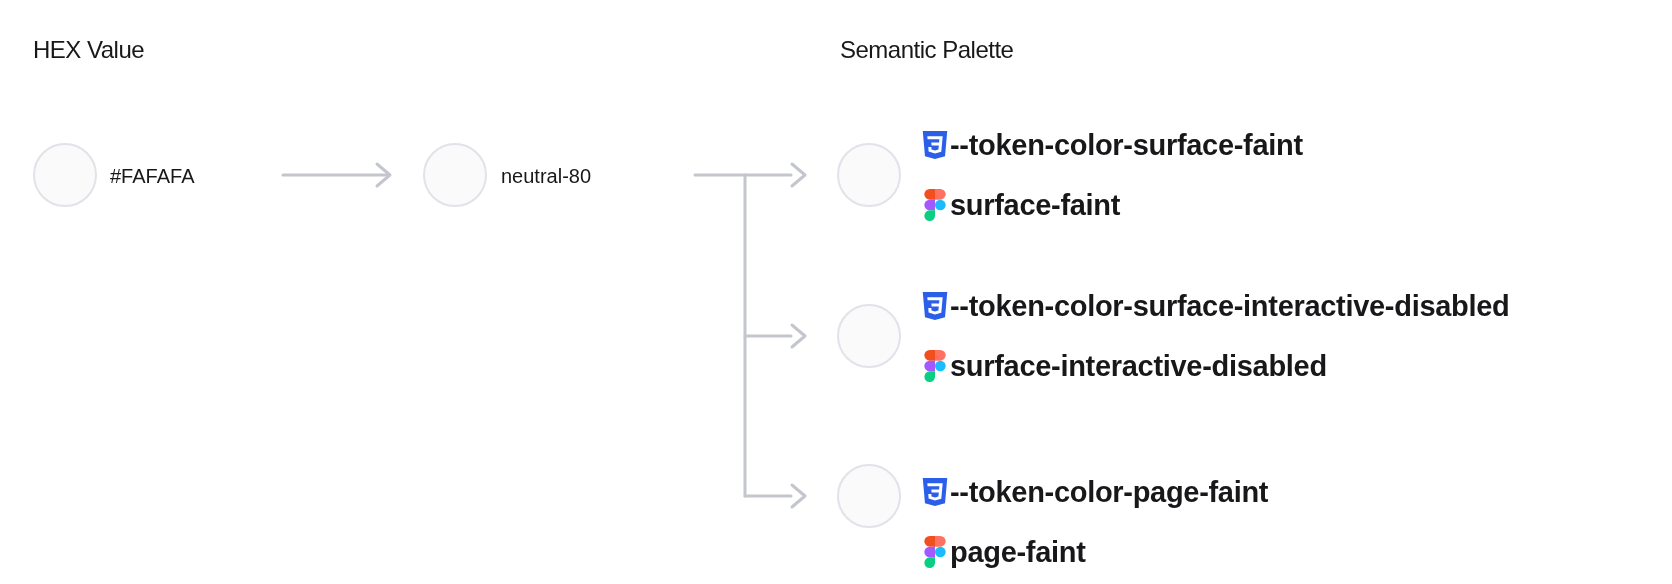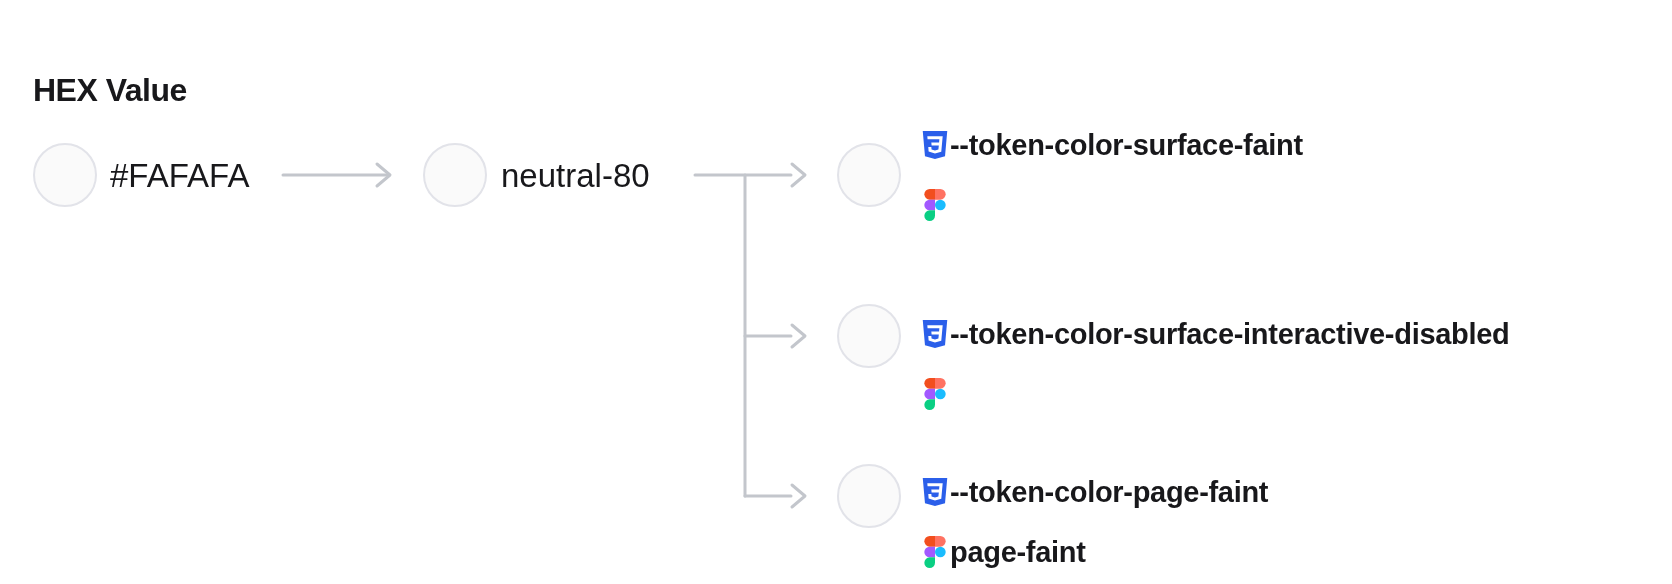--- a/index.html
+++ b/index.html
@@ -10,26 +10,25 @@
   .canvas {
     position: relative;
     width: 1672px;
     height: 584px;
     background: var(--background, #fff);
     overflow: hidden;
   }
   .col-header {
     position: absolute;
     top: 36px;
-    font-size: 32px;
-    font-weight: 700;
+    font-size: 24px;
+    font-weight: 400;
     color: var(--text, #18181b);
     letter-spacing: -0.5px;
     white-space: nowrap;
-    margin-top: 36px;
   }
   .hdr-hex      { left: 33px; }
   .hdr-core     { left: 423px; }
   .hdr-semantic { left: 840px; }
 
   .swatch {
     position: absolute;
     width: 64px;
     height: 64px;
     border-radius: 50%;
@@ -39,21 +38,21 @@
   }
   .sw-hex   { left: 33px;  top: 143px; }
   .sw-core  { left: 423px; top: 143px; }
   .sw-sem-0 { left: 837px; top: 143px; }
   .sw-sem-1 { left: 837px; top: 304px; }
   .sw-sem-2 { left: 837px; top: 464px; }
 
   .plain-value {
     position: absolute;
     transform: translateY(-50%);
-    font-size: 33px;
+    font-size: 20px;
     font-weight: 400;
     color: var(--text, #18181b);
     white-space: nowrap;
   }
   .val-hex  { left: 110px; top: 176px; }
   .val-core { left: 501px; top: 176px; }
 
   .connector-layer {
     position: absolute;
     left: 0; top: 0;
@@ -63,21 +62,21 @@
   }
 
   .token-row {
     position: absolute;
     left: 920px;
     display: flex;
     flex-direction: column;
     gap: 20px;
   }
   .tr-0 { top: 125px; }
-  .tr-1 { top: 286px; margin-top: 28px; }
+  .tr-1 { top: 286px; }
   .tr-2 { top: 472px; }
   .token-line {
     display: flex;
     align-items: center;
     height: 40px;
     text-align: center;
   }
   .icon-slot {
     width: 30px;
     display: flex;
@@ -92,20 +91,21 @@
     letter-spacing: -0.3px;
     white-space: nowrap;
   }
 </style>
 </head>
 <body>
 
 <div class="canvas">
 
   <div class="col-header hdr-hex">HEX Value</div>
+  <div class="col-header hdr-semantic">Semantic Palette</div>
 
   <svg class="connector-layer" viewBox="0 0 1672 584">
     <g style="stroke: var(--connector, #C3C6CC); stroke-width: 3; fill: none; stroke-linecap: round; stroke-linejoin: round;">
 
       <path d="M283 175 H388"></path>
       <path d="M377 164 L390 175 L377 186"></path>
 
       <path d="M695 175 H791"></path>
       <path d="M745 175 V496"></path>
       <path d="M745 336 H791"></path>
@@ -138,20 +138,21 @@
     <div class="token-line">
       <span class="icon-slot">
         <svg width="22" height="32" viewBox="0 0 38 57">
           <path fill="#F24E1E" d="M19 0H9.5a9.5 9.5 0 0 0 0 19H19V0Z"></path>
           <path fill="#FF7262" d="M19 0h9.5a9.5 9.5 0 1 1 0 19H19V0Z"></path>
           <path fill="#A259FF" d="M19 19H9.5a9.5 9.5 0 0 0 0 19H19V19Z"></path>
           <circle fill="#1ABCFE" cx="28.5" cy="28.5" r="9.5"></circle>
           <path fill="#0ACF83" d="M19 38H9.5A9.5 9.5 0 1 0 19 47.5V38Z"></path>
         </svg>
       </span>
+      <span class="token-label">surface-faint</span>
     </div>
   </div>
 
   <div class="token-row tr-1">
     <div class="token-line">
       <span class="icon-slot">
         <svg width="28" height="28" viewBox="0 0 24 24">
           <path fill="#2B5FEA" fill-rule="evenodd" d="M1.5 0h21l-1.91 21.563L11.977 24l-8.565-2.438L1.5 0zm17.09 4.413L5.41 4.41l.213 2.622 10.125.002-.255 2.716h-6.64l.24 2.573h6.182l-.366 3.523-2.91.804-2.956-.81-.188-2.11h-2.61l.29 3.855L12 19.288l5.373-1.53L18.59 4.414z"></path>
         </svg>
       </span>
@@ -160,20 +161,21 @@
     <div class="token-line">
       <span class="icon-slot">
         <svg width="22" height="32" viewBox="0 0 38 57">
           <path fill="#F24E1E" d="M19 0H9.5a9.5 9.5 0 0 0 0 19H19V0Z"></path>
           <path fill="#FF7262" d="M19 0h9.5a9.5 9.5 0 1 1 0 19H19V0Z"></path>
           <path fill="#A259FF" d="M19 19H9.5a9.5 9.5 0 0 0 0 19H19V19Z"></path>
           <circle fill="#1ABCFE" cx="28.5" cy="28.5" r="9.5"></circle>
           <path fill="#0ACF83" d="M19 38H9.5A9.5 9.5 0 1 0 19 47.5V38Z"></path>
         </svg>
       </span>
+      <span class="token-label">surface-interactive-disabled</span>
     </div>
   </div>
 
   <div class="token-row tr-2">
     <div class="token-line">
       <span class="icon-slot">
         <svg width="28" height="28" viewBox="0 0 24 24">
           <path fill="#2B5FEA" fill-rule="evenodd" d="M1.5 0h21l-1.91 21.563L11.977 24l-8.565-2.438L1.5 0zm17.09 4.413L5.41 4.41l.213 2.622 10.125.002-.255 2.716h-6.64l.24 2.573h6.182l-.366 3.523-2.91.804-2.956-.81-.188-2.11h-2.61l.29 3.855L12 19.288l5.373-1.53L18.59 4.414z"></path>
         </svg>
       </span>

